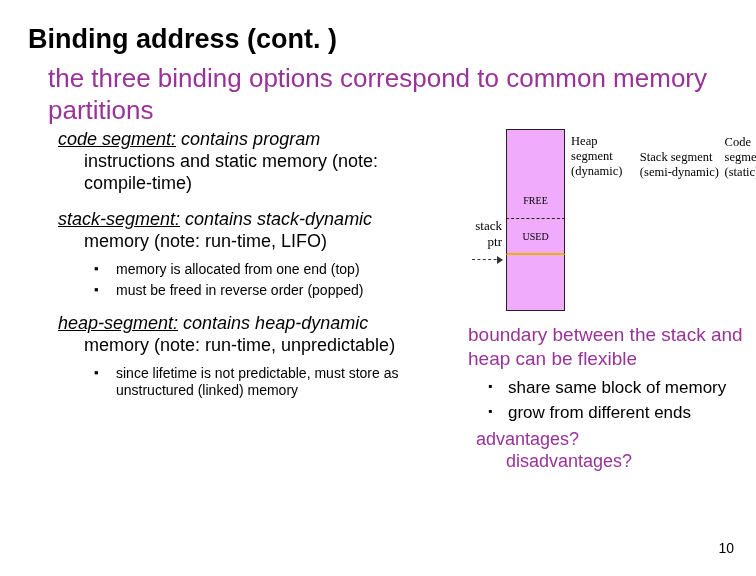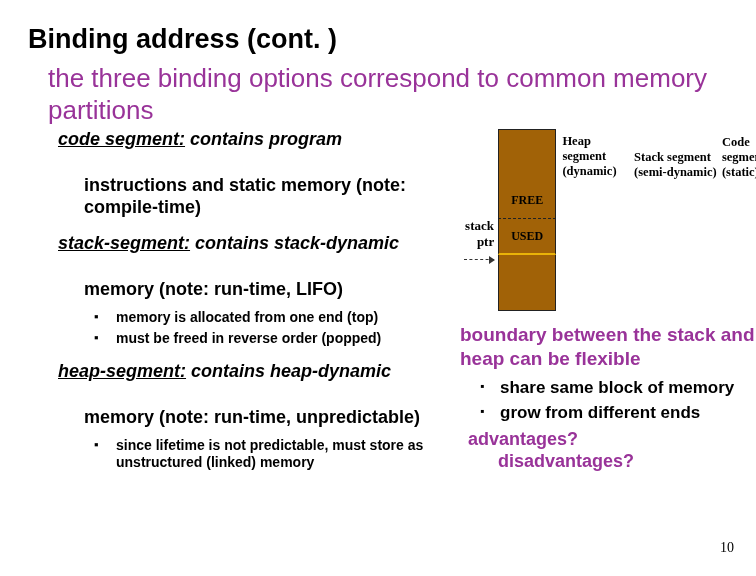--- a/index.html
+++ b/index.html
@@ -16,22 +16,21 @@
     padding: 24px 28px 10px 28px;
   }
   .title {
     font-size: 27px;
     color: #000000;
     margin-bottom: 8px;
     font-weight: bold;
   }
   .content-row {
     display: flex;
-    gap: 2px;
-    font-weight: bold;
+    gap: 10px;
   }
   .left-col {
     flex: 0 0 420px;
   }
   .right-col {
     flex: 1;
     padding-top: 0;
   }
   .intro {
     color: #993399;
@@ -49,21 +48,20 @@
     font-style: italic;
     line-height: 1.22;
   }
   .segment-head .seg-name {
     text-decoration: underline;
   }
   .segment-desc {
     font-size: 18px;
     padding-left: 26px;
     line-height: 1.22;
-    margin-top: 24px;
   }
   .sub-bullets {
     list-style: none;
     padding-left: 36px;
     margin-top: 8px;
   }
   .sub-bullets li {
     font-size: 14px;
     position: relative;
     padding-left: 22px;
@@ -109,25 +107,25 @@
     border-left: 6px solid #333;
     border-top: 4px solid transparent;
     border-bottom: 4px solid transparent;
   }
   .diagram-mem {
     width: 108px;
   }
   .mem-cell {
     border: 1px solid #222;
     text-align: center;
-    font-size: 12px;
+    font-size: 10px;
     display: flex;
     align-items: center;
     justify-content: center;
-    background: #a16207;
+    background: #f0abfc;
   }
   .mem-heap { height: 54px; border-bottom: none; }
   .mem-free { height: 36px; border-bottom: 1px dashed #222; border-top: none;}
   .mem-used { height: 36px; border-bottom: 2px solid #eab308; border-top: none;}
   .mem-code { height: 56px; border-top: none;}
   .diagram-right {
     padding-left: 6px;
     display: flex;
     flex-direction: row;
     font-size: 12.5px;
@@ -171,21 +169,20 @@
   .qa .dis {
     padding-left: 30px;
     display: block;
   }
   .page-num {
     position: absolute;
     right: 22px;
     bottom: 20px;
     font-size: 14px;
     color: #000;
-    font-family: Liberation Serif, serif;
   }
 </style>
 </head>
 <body>
 
 <div class="slide">
   <h1 class="title">Binding address (cont. )</h1>
 
   <div class="intro">the three binding options correspond to common memory partitions</div>
 

